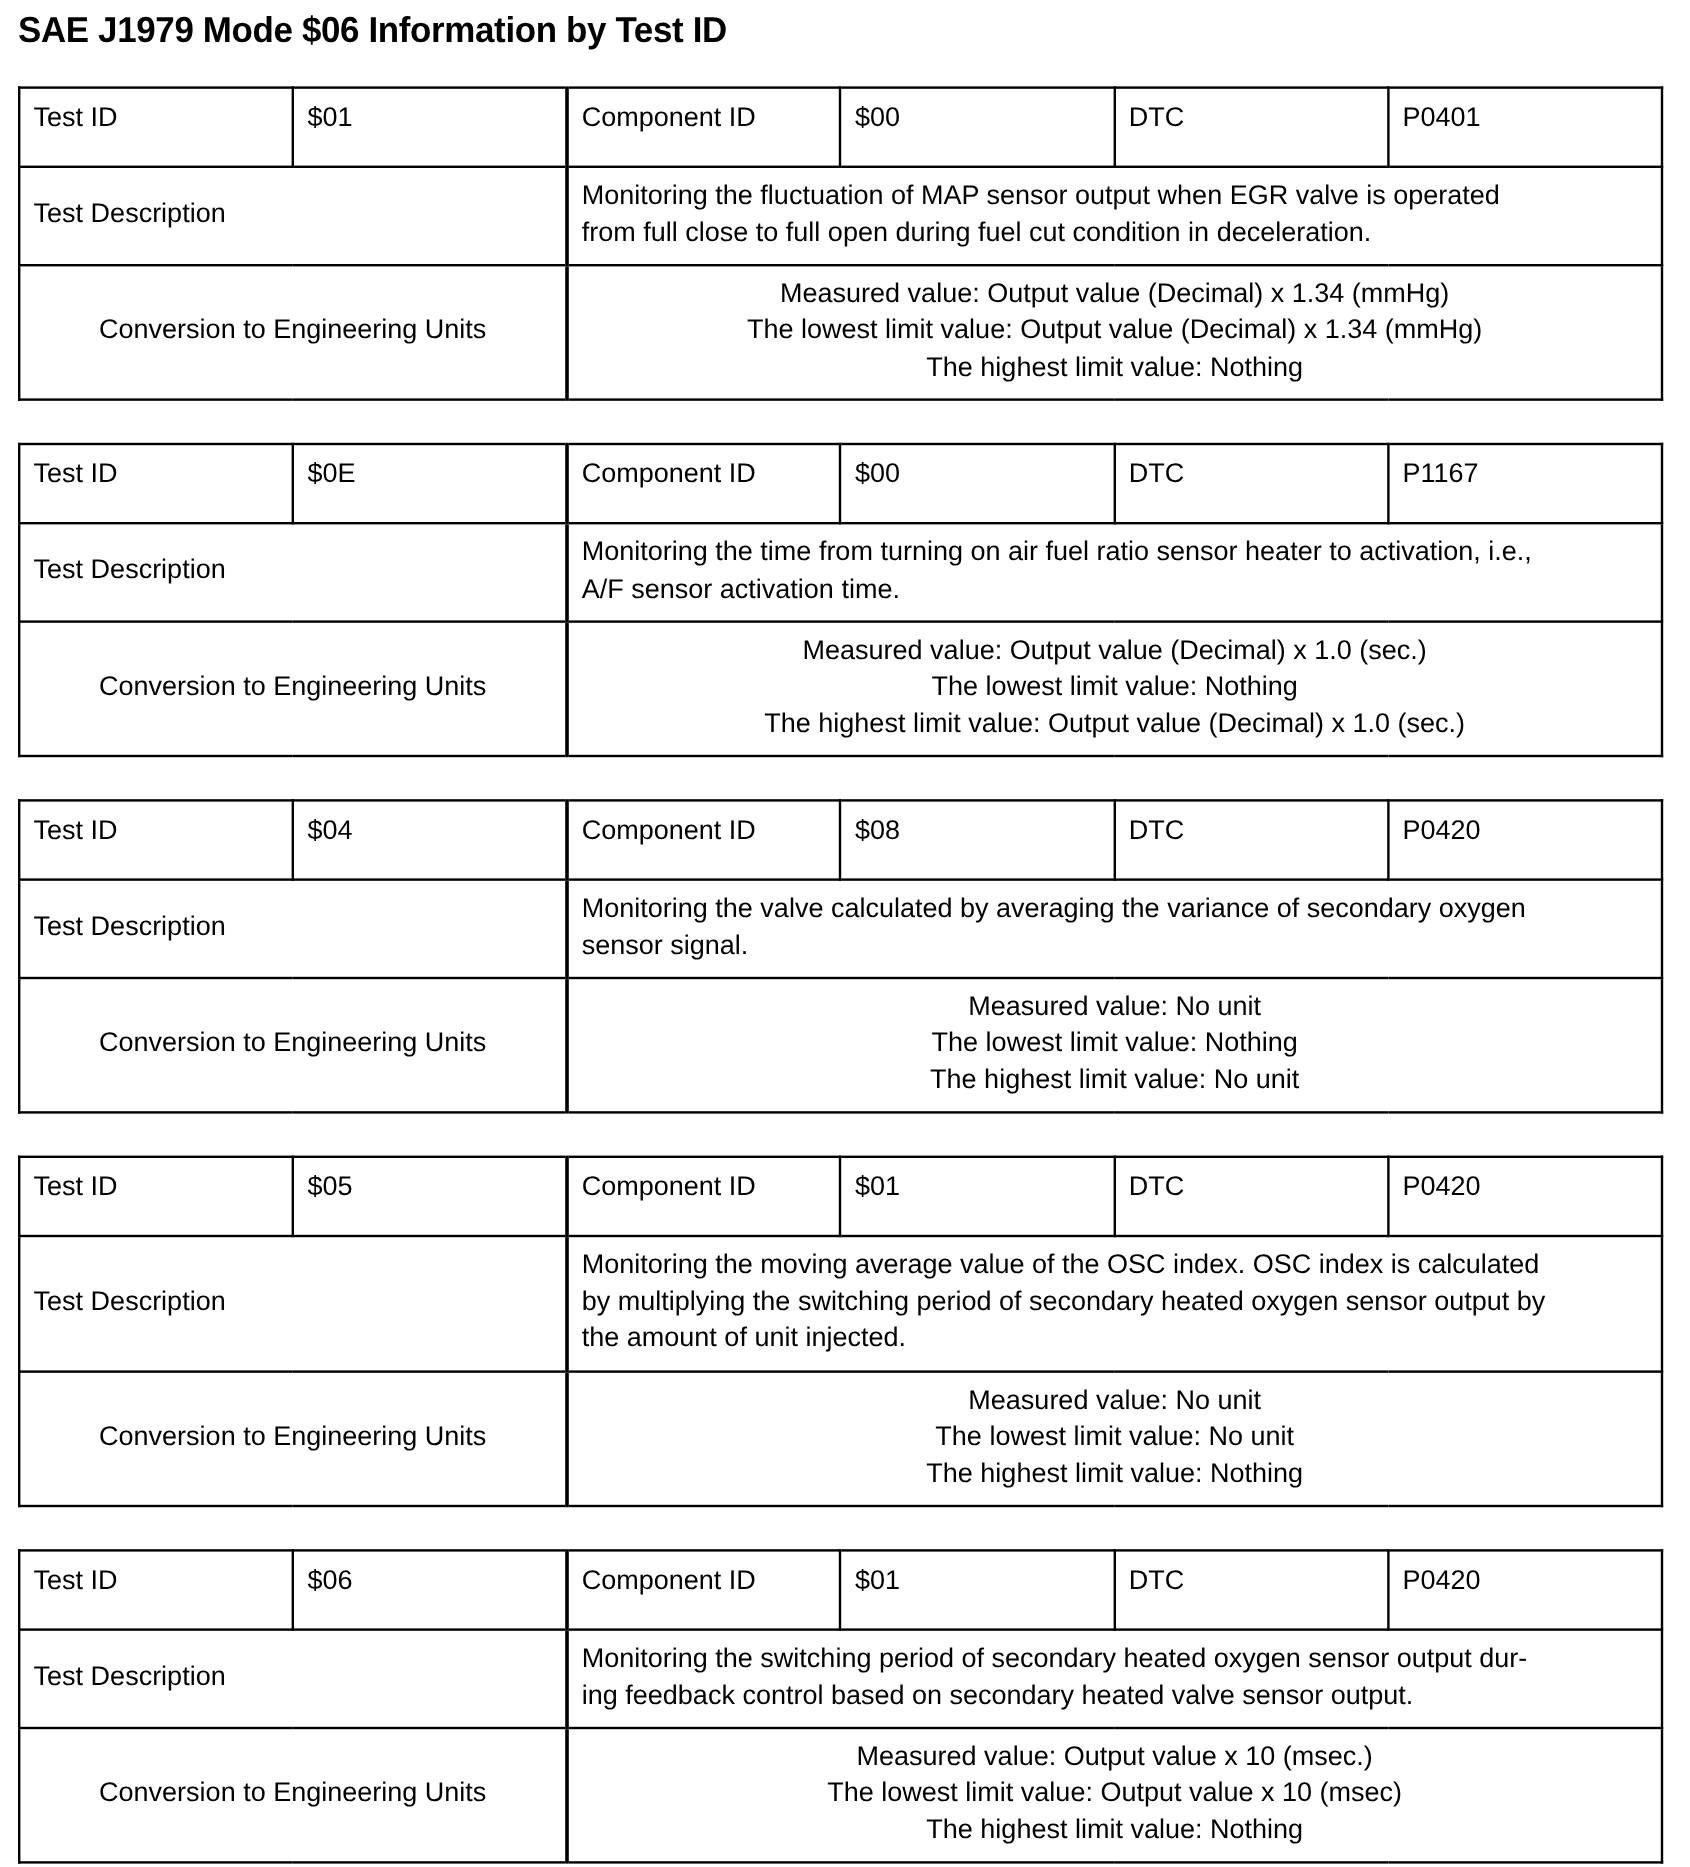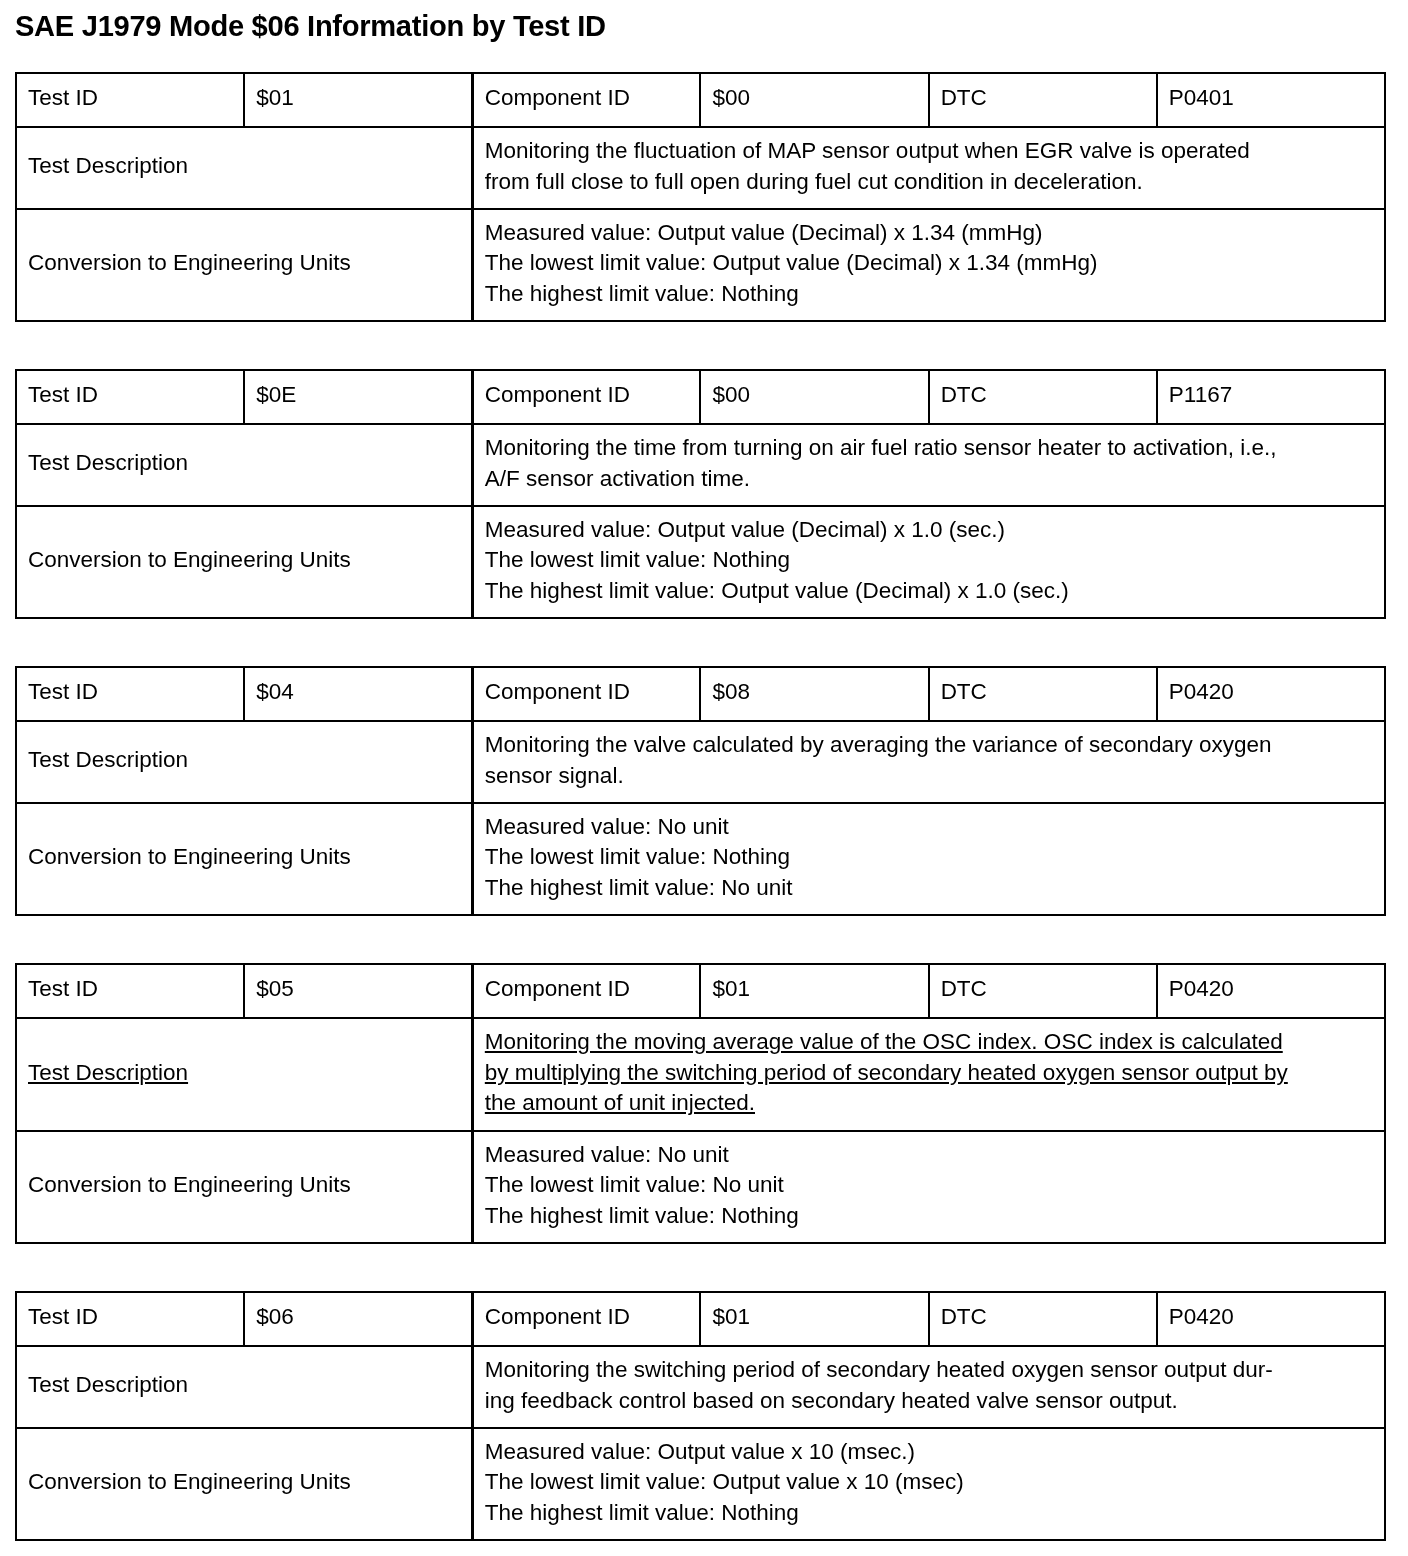--- a/index.html
+++ b/index.html
@@ -45,39 +45,39 @@
     .mode-table td.mid-left {
       border-right-width: 3px;
     }
     .mode-table td.mid-right {
       border-left-width: 3px;
       border-radius: 11px;
     }
     .mode-table tr.hdr td {
       height: 48px;
       padding-top: 0;
-      padding-bottom: 4px;
+      padding-bottom: 16px;
     }
     .mode-table tr.desc td,
     .mode-table tr.conv td {
       padding-top: 5px;
       padding-bottom: 8px;
     }
     .mode-table .line {
       display: block;
       white-space: nowrap;
     }
     #tbl-0 { top: 72px; }
     #tbl-1 { top: 369px; }
     #tbl-2 { top: 666px; }
     #tbl-3 { top: 963px; }
     #tbl-4 { top: 1291px; }
     #tbl-0 tr.desc td, #tbl-1 tr.desc td, #tbl-2 tr.desc td, #tbl-4 tr.desc td { height: 67px; }
-    #tbl-3 tr.desc td { height: 98px; text-decoration: underline; }
-    .mode-table tr.conv td { height: 97px; }
+    #tbl-3 tr.desc td { height: 98px; }
+    .mode-table tr.conv td { height: 97px; text-align: center; }
   </style>
 </head>
 <body>
 
 <h1 class="page-title">SAE J1979 Mode $06 Information by Test ID</h1>
 
 <table class="mode-table" id="tbl-0">
   <colgroup>
       <col>
       <col>

